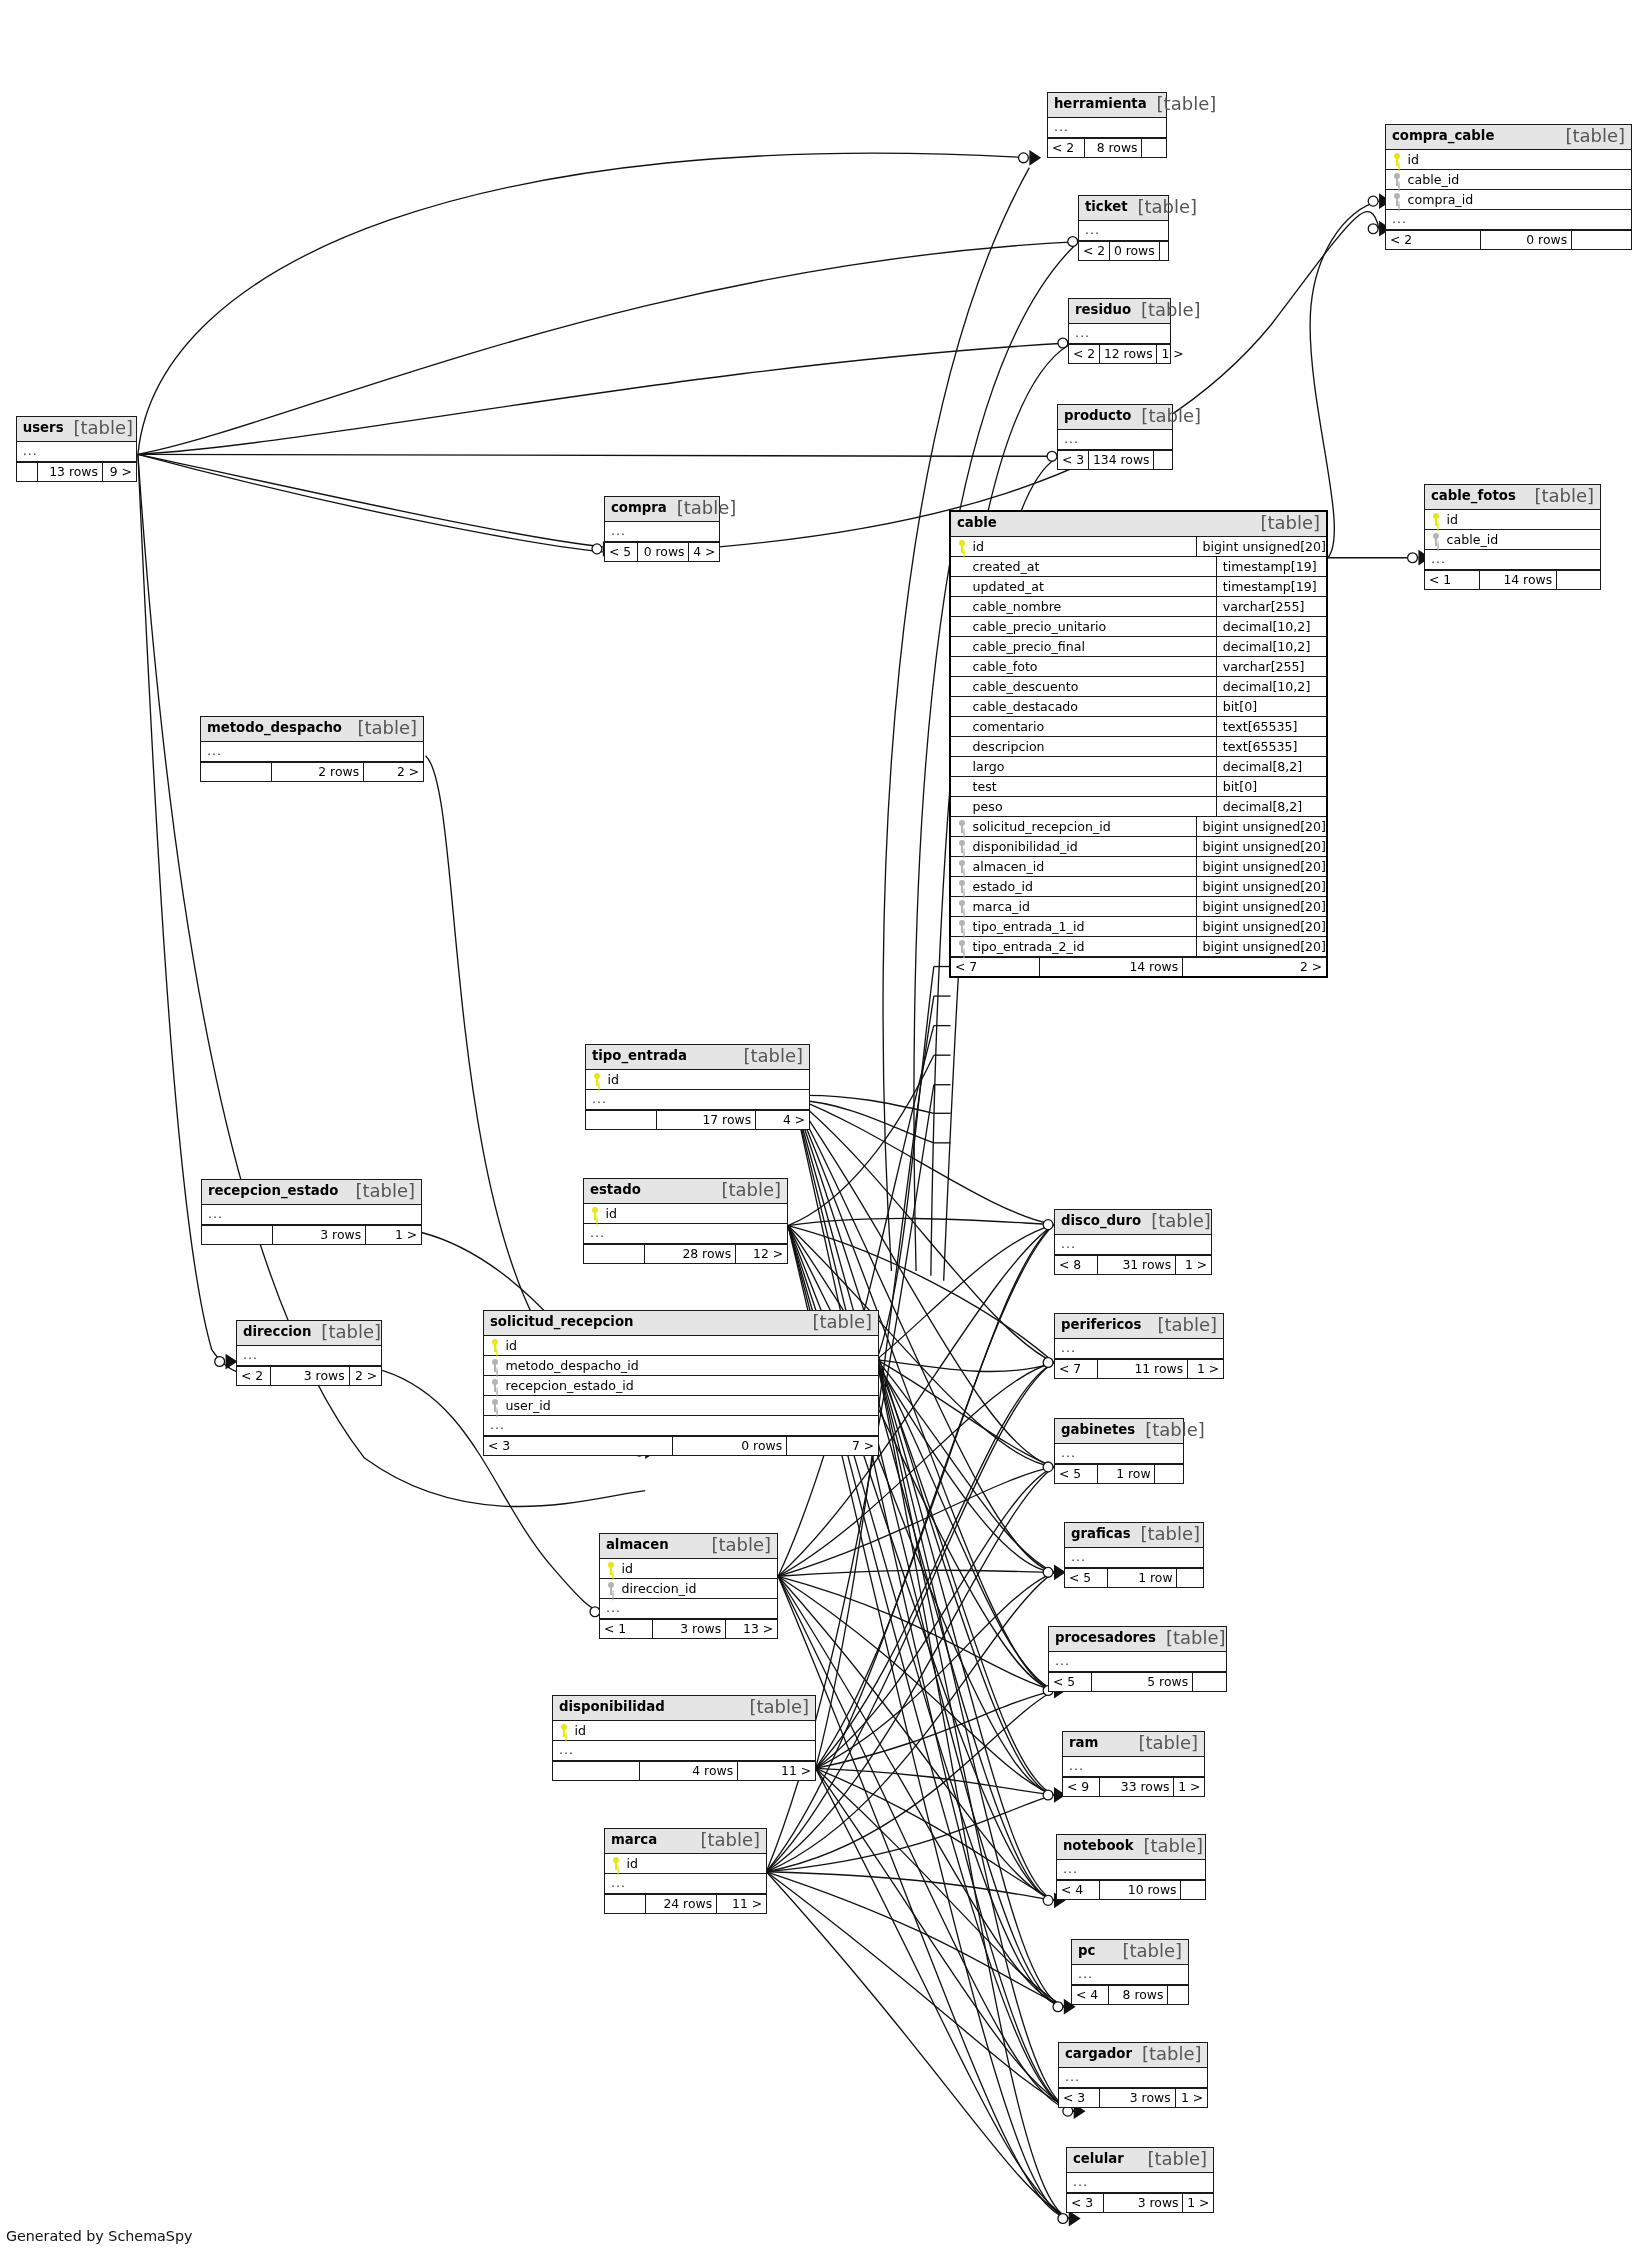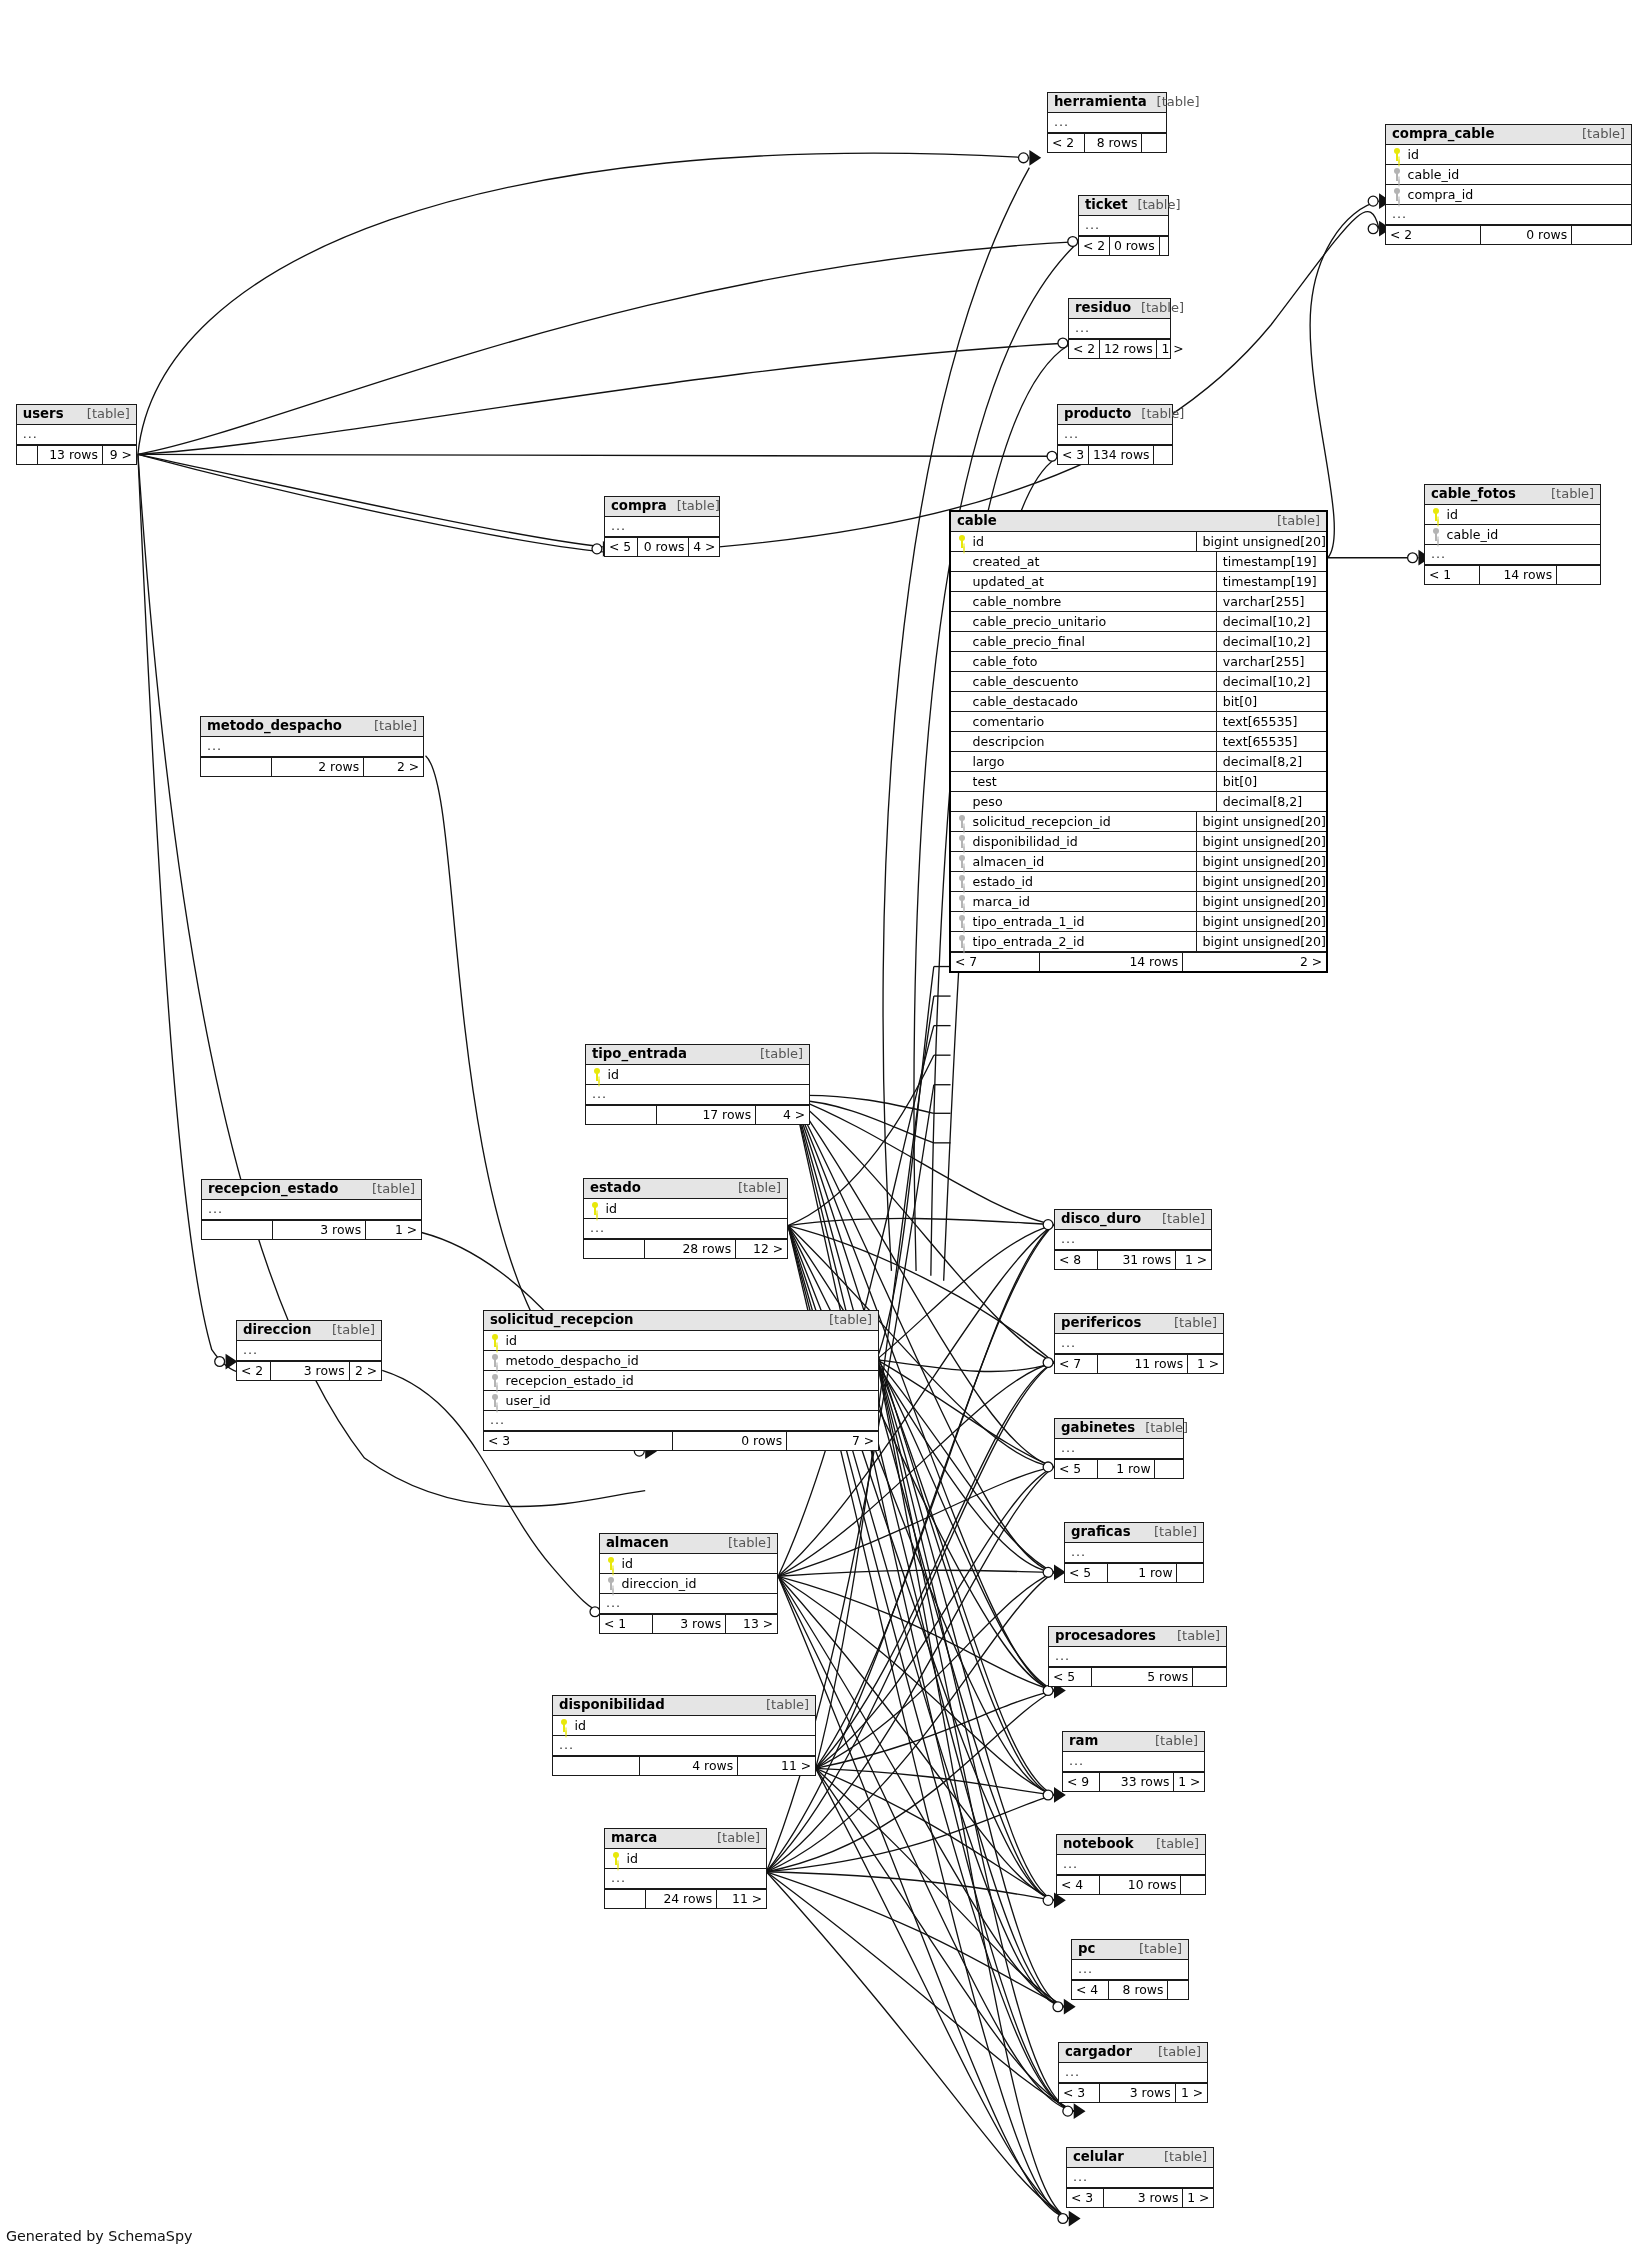--- a/index.html
+++ b/index.html
@@ -41,21 +41,21 @@
     white-space:nowrap;
     line-height:1.05;
   }
   .tbl .hdr .nm{
     font-weight:bold;
     color:#000;
     font-size:13.3px;
   }
   .tbl .hdr .tg{
     color:#555;
-    font-size:13px;
+    font-size:18px;
     padding-left:9.9px;
   }
   .tbl .col{
     display:flex;
     align-items:center;
     border-bottom:1px solid #1a1a1a;
     padding:2px 5.9px 2px 5.9px;
     box-sizing:border-box;
     white-space:nowrap;
     min-height:19.7px;
@@ -307,21 +307,21 @@
       <polygon points="1070,1588 1070,1604 1082,1596"></polygon>
       <polygon points="1070,1708 1070,1724 1082,1716"></polygon>
       <polygon points="1070,1814 1070,1830 1082,1822"></polygon>
       <polygon points="1070,1921 1070,1937 1082,1929"></polygon>
       <polygon points="1080,2029 1080,2045 1092,2037"></polygon>
       <polygon points="1090,2135 1090,2151 1102,2143"></polygon>
       <polygon points="1085,2244 1085,2260 1097,2252"></polygon>
     </g>
   </svg>
 
-  <div class="tbl" style="left:15.8px; top:404px; width:121px;">
+  <div class="tbl" style="left:15.8px; top:416px; width:121px;">
     <div class="hdr">
       <span class="nm">users</span>
       <span class="tg">[table]</span>
     </div>
     <div class="col">
       <span class="ellipsis">...</span>
     </div>
     <div class="foot">
       <div class="fl" style="width:21.7px"></div>
       <div class="fc">13 rows</div>

